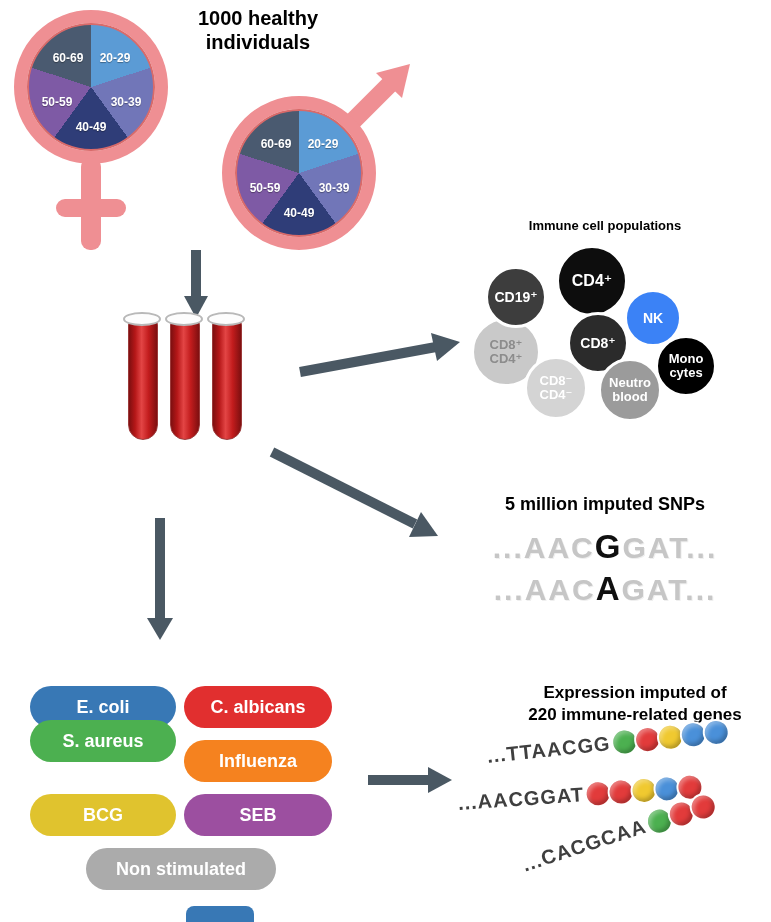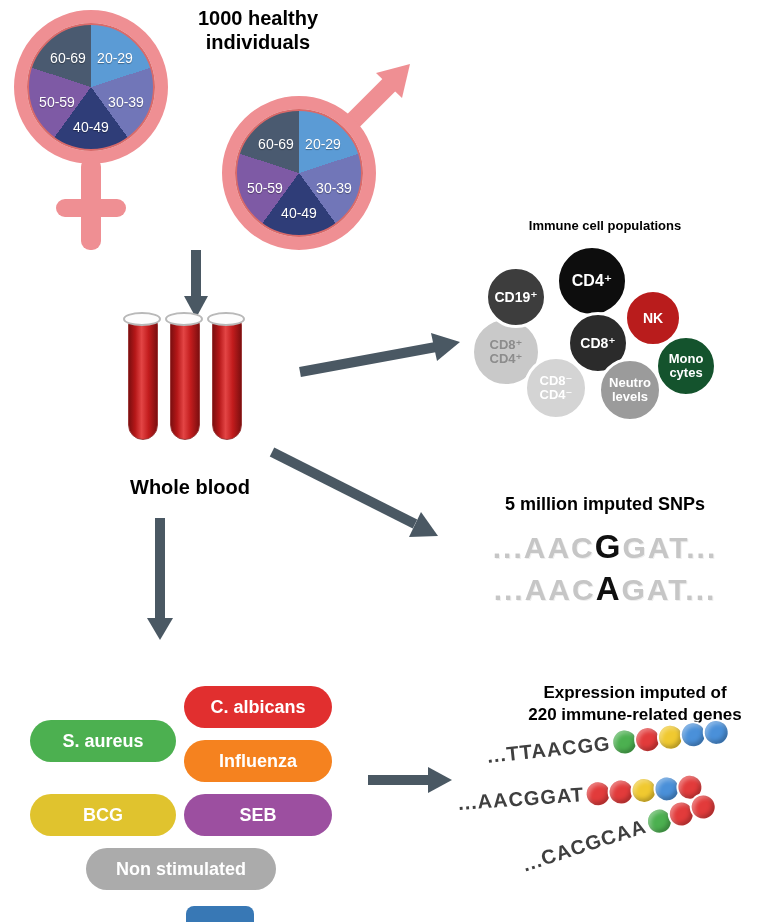--- a/index.html
+++ b/index.html
@@ -8,22 +8,22 @@
   
   #shapes{position:absolute;inset:0;z-index:1;pointer-events:none;}
   
   .sym-ring{position:absolute;box-sizing:border-box;width:154px;height:154px;border-radius:50%;
             border:13px solid #ef8f93;background:#fff;z-index:2;}
   .female-ring{left:14px;top:10px;}
   .male-ring{left:222px;top:96px;}
   .sym-stem{position:absolute;left:81px;top:158px;width:20px;height:92px;border-radius:9px;z-index:2;}
   .sym-cross{position:absolute;left:56px;top:199px;width:70px;height:18px;border-radius:9px;z-index:2;}
   .pie{position:absolute;inset:0;border-radius:50%;border:2px solid #d96a6a;box-sizing:border-box;}
-  .pie-label{position:absolute;transform:translate(-50%,-50%);color:#fff;font-weight:normal;
-             font-size:14px;white-space:nowrap;text-shadow:0 1px 1px rgba(0,0,0,.35);}
+  .pie-label{position:absolute;transform:translate(-50%,-50%);color:#fff;font-weight:bold;
+             font-size:12px;white-space:nowrap;text-shadow:0 1px 1px rgba(0,0,0,.35);}
   .l0{left:86px;top:33px;}  
   .l1{left:97px;top:77px;}  
   .l2{left:62px;top:102px;} 
   .l3{left:28px;top:77px;}  
   .l4{left:39px;top:33px;}  
   
   .headline{position:absolute;left:168px;top:6px;width:180px;text-align:center;
             font-size:20px;font-weight:bold;color:#000;line-height:1.2;z-index:2;}
   
   .tubes{position:absolute;left:128px;top:312px;width:120px;height:135px;z-index:2;}
@@ -152,62 +152,62 @@
     </div>
     <div class="tube t1">
       <div class="tube-body"></div>
       <div class="tube-cap"></div>
     </div>
     <div class="tube t2">
       <div class="tube-body"></div>
       <div class="tube-cap"></div>
     </div>
   </div>
-  <div class="blood-label">Whole blood</div>
 
   <div class="immune-title">Immune cell populations</div>
   <div class="immune-cluster">
     <div class="cell c3" style="background-color: rgb(201, 201, 201); color: rgb(140, 140, 140);">
       <span>CD8⁺</span>
       <span>CD4⁺</span>
     </div>
     <div class="cell c0" style="background-color: rgb(61, 61, 61); color: rgb(255, 255, 255);">
       <span>CD19⁺</span>
     </div>
-    <div class="cell c2" style="background-color: #b91c1c; color: rgb(255, 255, 255);">
+    <div class="cell c2" style="background-color: #3b82f6; color: rgb(255, 255, 255);">
       <span>NK</span>
     </div>
-    <div class="cell c5" style="background-color: #14532d; color: rgb(255, 255, 255);">
+    <div class="cell c5" style="background-color: #000000; color: rgb(255, 255, 255);">
       <span>Mono</span>
       <span>cytes</span>
     </div>
     <div class="cell c1" style="background-color: rgb(13, 13, 13); color: rgb(255, 255, 255);">
       <span>CD4⁺</span>
     </div>
     <div class="cell c4" style="background-color: rgb(43, 43, 43); color: rgb(255, 255, 255);">
       <span>CD8⁺</span>
     </div>
     <div class="cell c6" style="background-color: rgb(212, 212, 212); color: rgb(255, 255, 255);">
       <span>CD8⁻</span>
       <span>CD4⁻</span>
     </div>
     <div class="cell c7" style="background-color: rgb(155, 155, 155); color: rgb(255, 255, 255);">
       <span>Neutro</span>
-      <span>levels</span>
+      <span>blood</span>
     </div>
   </div>
 
   <div class="snp-title">5 million imputed SNPs</div>
   <div class="snp-row sr0">
     <span class="snp-dim">...AAC</span><span class="snp-hl">G</span><span class="snp-dim">GAT...</span>
   </div>
   <div class="snp-row sr1">
     <span class="snp-dim">...AAC</span><span class="snp-hl">A</span><span class="snp-dim">GAT...</span>
   </div>
 
+  <div class="pill p0" style="background-color: rgb(56, 120, 181);">E. coli</div>
   <div class="pill p1" style="background-color: rgb(225, 47, 47);">C. albicans</div>
   <div class="pill p2" style="background-color: rgb(76, 176, 80);">S. aureus</div>
   <div class="pill p4" style="background-color: rgb(224, 195, 46);">BCG</div>
   <div class="pill p3" style="background-color: rgb(245, 130, 31);">Influenza</div>
   <div class="pill p5" style="background-color: rgb(156, 79, 160);">SEB</div>
   <div class="pill p6" style="background-color: rgb(171, 171, 171);">Non stimulated</div>
   <div class="partial-pill" style="background-color: rgb(56, 120, 181);"></div>
 
   <div class="expr-title">
     <div>Expression imputed of</div>

